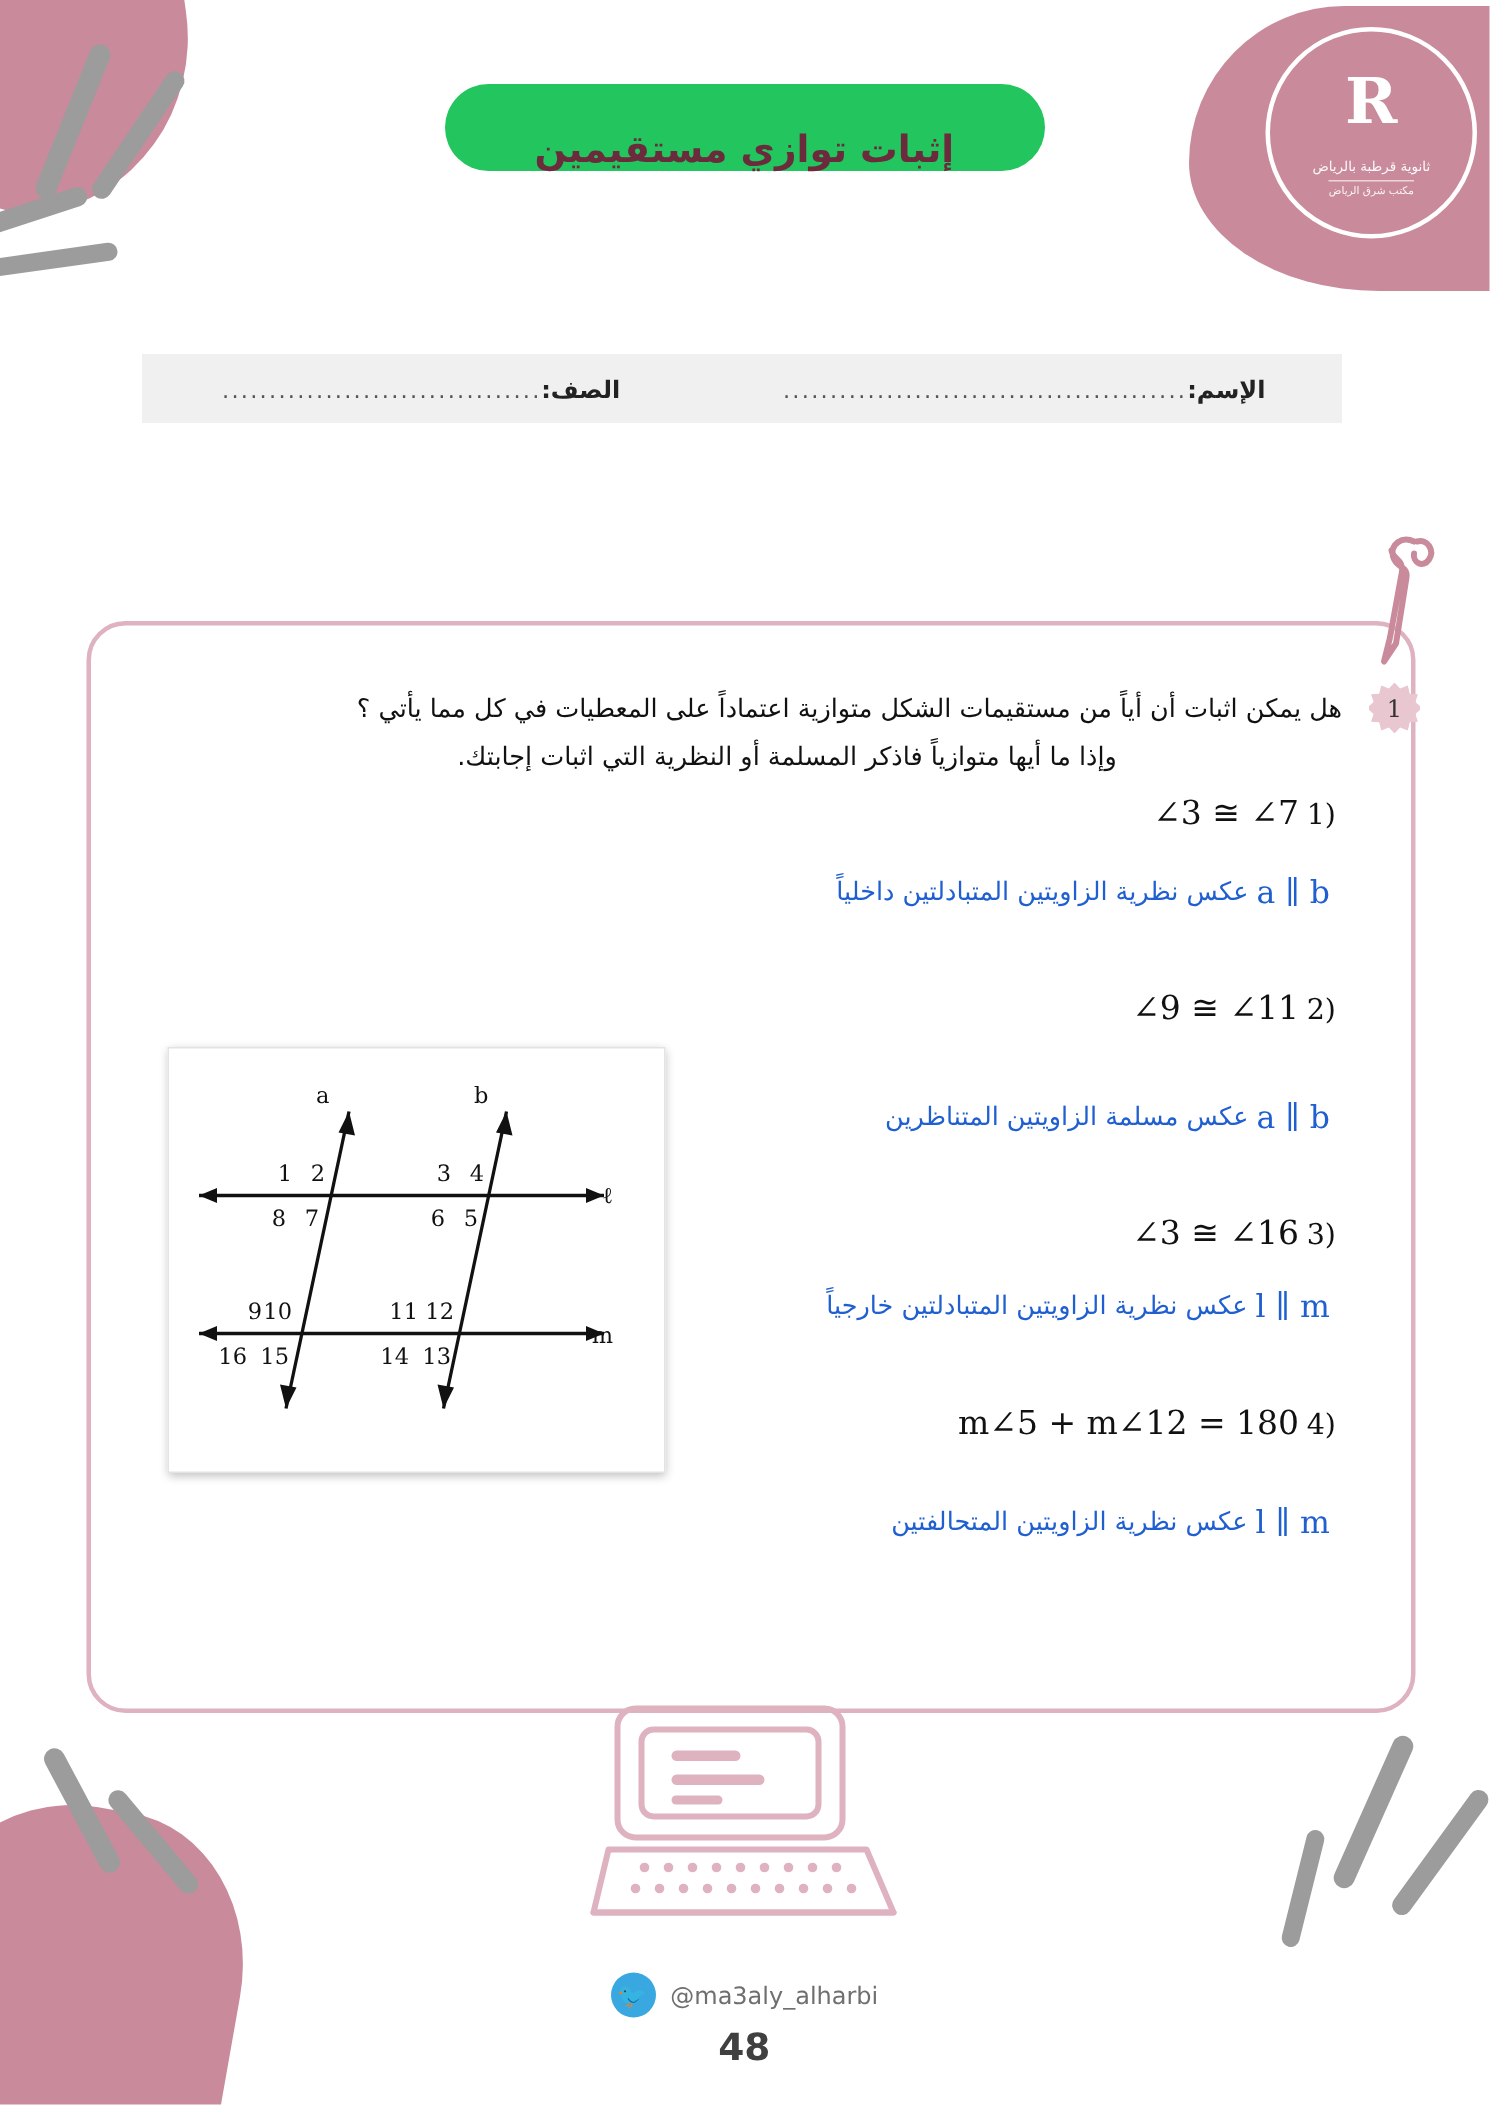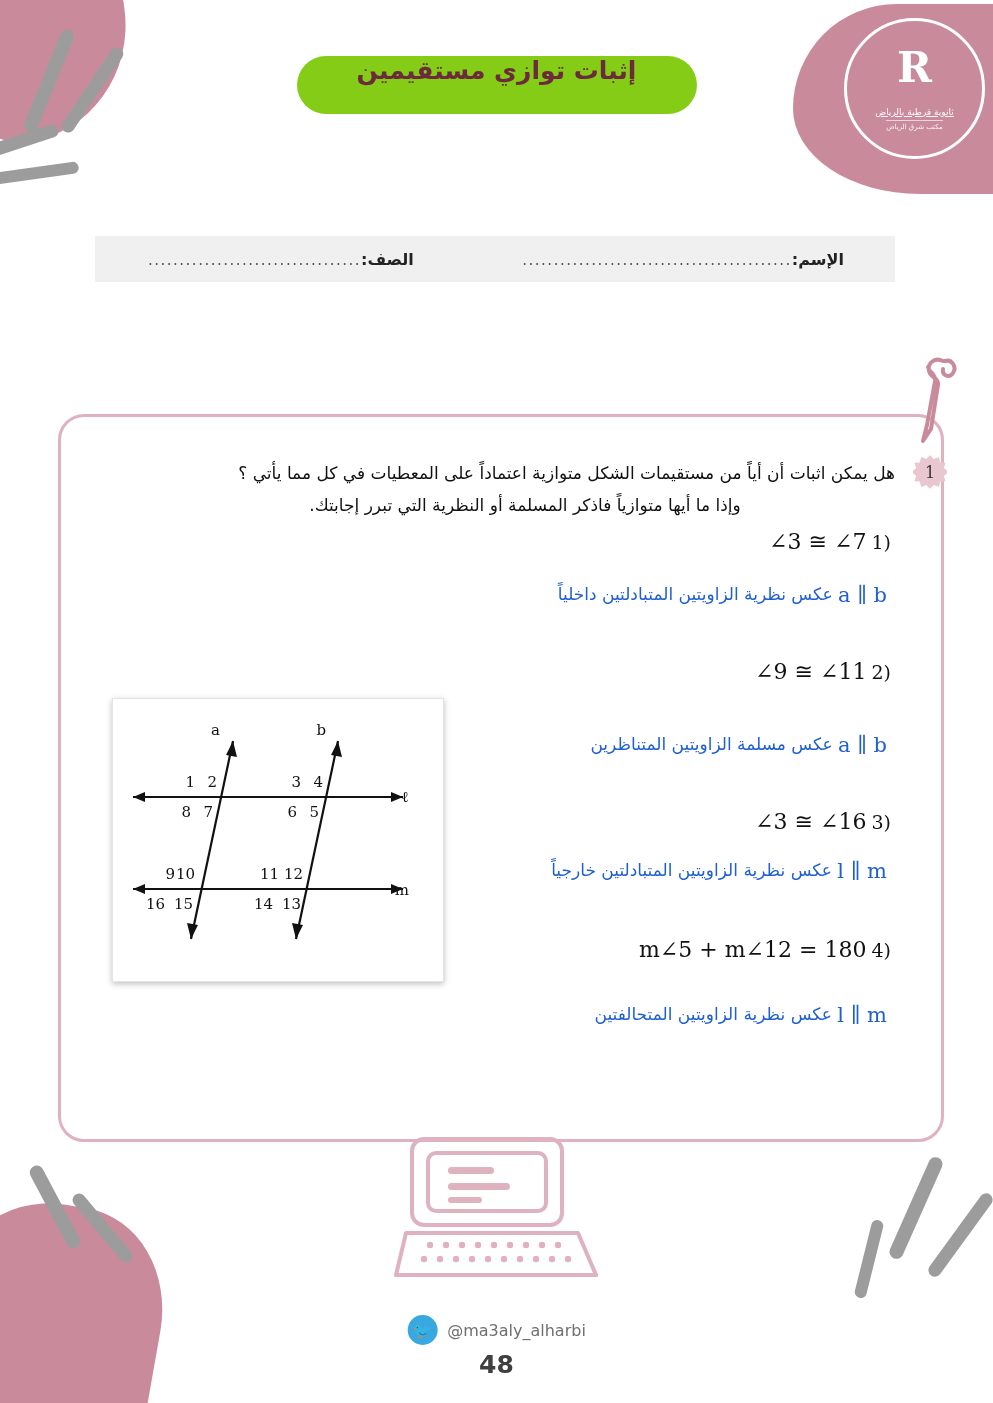--- a/index.html
+++ b/index.html
@@ -23,40 +23,40 @@
     transform:rotate(10deg);
   }
   .bl-lines span,.br-lines span{
     position:absolute;display:block;background:#9c9c9c;border-radius:40px;
   }
 
   
   .title-pill{
     position:absolute;left:50%;transform:translateX(-50%);
     top:56px;width:400px;height:58px;border-radius:40px;
-    background:#84cc16;display:flex;align-items:flex-start;justify-content:center;
+    background:#22c55e;display:flex;align-items:flex-end;justify-content:center;
   }
   .title-pill span{
     color:#6b2b3c;font-size:25px;font-weight:bold;letter-spacing:1px;
   }
 
   
   .logo-blob{
     position:absolute;right:-30px;top:4px;width:230px;height:190px;
     background:#c98b9c;border-radius:45% 0 0 55% / 55% 0 0 45%;
   }
   .logo-circle{
     position:absolute;right:8px;top:18px;width:135px;height:135px;
     border-radius:50%;border:3px solid #ffffff;
     background:#c98b9c;
     display:flex;flex-direction:column;align-items:center;justify-content:center;
     color:#ffffff;
   }
   .logo-mark{font-size:42px;font-weight:bold;line-height:1;font-family:"DejaVu Serif","Liberation Serif",serif;}
-  .logo-sub{font-size:9px;margin-top:18px;opacity:.95;text-decoration:underline;}
+  .logo-sub{font-size:9px;margin-top:18px;opacity:.95;}
   .logo-sub2{font-size:7px;margin-top:3px;opacity:.9;border-top:1px solid rgba(255,255,255,.7);padding-top:2px;}
 
   
   .info-bar{
     position:absolute;left:95px;top:236px;width:800px;height:46px;
     background:#f0f0f0;display:flex;align-items:center;
     direction:rtl;
   }
   .info-bar .field{display:flex;align-items:baseline;font-size:16px;color:#222;}
   .info-bar .lbl{font-weight:bold;white-space:nowrap;}
@@ -183,21 +183,21 @@
       <path d="M40 6 C47 4 52 12 48 18 C44 24 37 20 38 14" fill="none" stroke="#c98b9c" stroke-width="4" stroke-linecap="round"></path>
     </svg>
 
     <div class="qnum">
       <div class="burst"></div>
       <div class="num">1</div>
     </div>
 
     <div class="q-text">
       <span>هل يمكن اثبات أن أياً من مستقيمات الشكل متوازية اعتماداً على المعطيات ﻓﻲ كل مما يأتي ؟</span>
-      <span class="l2">وإذا ما أيها متوازياً فاذكر المسلمة أو النظرية التي تبرر إجابتك.</span>
+      <span class="l2">وإذا ما أيها متوازياً فاذكر المسلمة أو النظرية التي اثبات إجابتك.</span>
     </div>
 
     <div class="item" style="right:40px;top:112px;">
       <span class="marker">(1</span>
       <span class="given">∠3 ≅ ∠7</span>
     </div>
     <div class="answer" style="right:40px;top:166px;text-align:right;">
       <span class="conc">a ∥ b</span>
       <span>عكس نظرية الزاويتين المتبادلتين داخلياً</span>
     </div>

